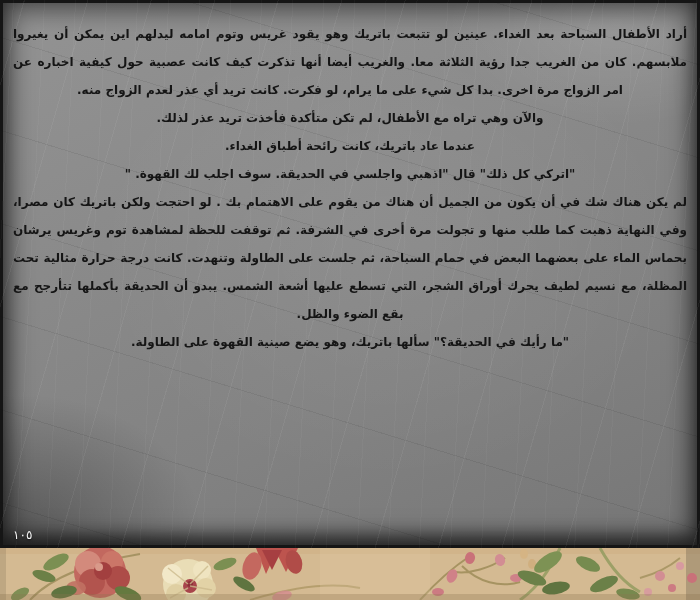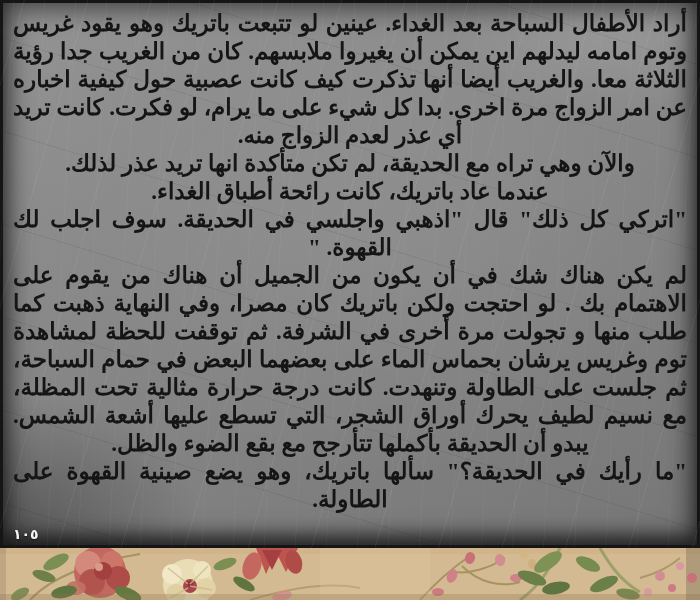--- a/index.html
+++ b/index.html
@@ -26,55 +26,54 @@
   .texture {
     position: absolute; inset: 0; pointer-events: none;
     background:
       repeating-linear-gradient(106deg, transparent 0 23px, rgba(255,255,255,0.055) 23px 24px, transparent 24px 61px),
       repeating-linear-gradient(17deg,  transparent 0 43px, rgba(0,0,0,0.07) 43px 44px, transparent 44px 89px),
       repeating-linear-gradient(93deg,  transparent 0 13px, rgba(255,255,255,0.03) 13px 14px, transparent 14px 31px);
   }
 
   
   .text-block {
-    position: absolute; top: 10px; right: 13px; left: 13px;
+    position: absolute; top: 20px; right: 13px; left: 13px;
     direction: rtl;
     color: #151515;
     font-weight: 700;
-    font-size: 23px;
+    font-size: 12px;
     line-height: 28px;
     text-align: justify;
     text-align-last: center;
-    font-family: Liberation Serif, serif;
     -moz-text-align-last: center;
   }
   .text-block p { margin: 0; }
 
   
   .page-number {
     position: absolute; left: 13px; bottom: 6px;
-    color: #f4f4f4; font-size: 14px; font-weight: 700;
+    color: #f4f4f4; font-size: 12px; font-weight: 400;
     text-shadow: 0 1px 2px rgba(0,0,0,0.6);
     direction: rtl;
   }
 
   
   .floral-band { position: absolute; left: 0; top: 548px; width: 700px; height: 52px; display: block; }
 </style>
 </head>
 <body>
 
 <div class="screen">
 
   <div class="page-surface">
     <div class="texture"></div>
 
     <div class="text-block" dir="rtl" lang="ar">
       <p>أراد الأطفال السباحة بعد الغداء. عينين لو تتبعت باتريك وهو يقود غريس وتوم امامه ليدلهم اين يمكن أن يغيروا ملابسهم. كان من الغريب جدا رؤية الثلاثة معا. والغريب أيضا أنها تذكرت كيف كانت عصبية حول كيفية اخباره عن امر الزواج مرة اخرى. بدا كل شيء على ما يرام، لو فكرت. كانت تريد أي عذر لعدم الزواج منه.</p>
-      <p>والآن وهي تراه مع الحديقة، لم تكن متأكدة انها تريد عذر لذلك.</p>
+      <p>والآن وهي تراه مع الأطفال، لم تكن متأكدة فأخذت تريد عذر لذلك.</p>
       <p>عندما عاد باتريك، كانت رائحة أطباق الغداء.</p>
       <p>"اتركي كل ذلك" قال "اذهبي واجلسي في الحديقة. سوف اجلب لك القهوة. "</p>
       <p>لم يكن هناك شك في أن يكون من الجميل أن هناك من يقوم على الاهتمام بك . لو احتجت ولكن باتريك كان مصرا، وفي النهاية ذهبت كما طلب منها و تجولت مرة أخرى في الشرفة. ثم توقفت للحظة لمشاهدة توم وغريس يرشان بحماس الماء على بعضهما البعض في حمام السباحة، ثم جلست على الطاولة وتنهدت. كانت درجة حرارة مثالية تحت المظلة، مع نسيم لطيف يحرك أوراق الشجر، التي تسطع عليها أشعة الشمس. يبدو أن الحديقة بأكملها تتأرجح مع بقع الضوء والظل.</p>
       <p>"ما رأيك في الحديقة؟" سألها باتريك، وهو يضع صينية القهوة على الطاولة.</p>
     </div>
 
     <div class="page-number">١٠٥</div>
   </div>
 
   <svg class="floral-band" viewBox="0 0 700 52" xmlns="http://www.w3.org/2000/svg" aria-hidden="true">

